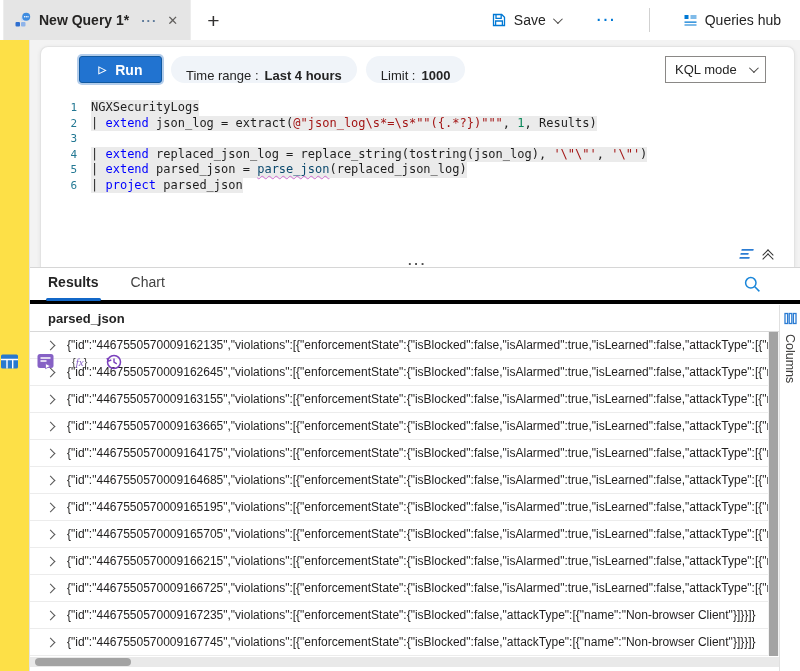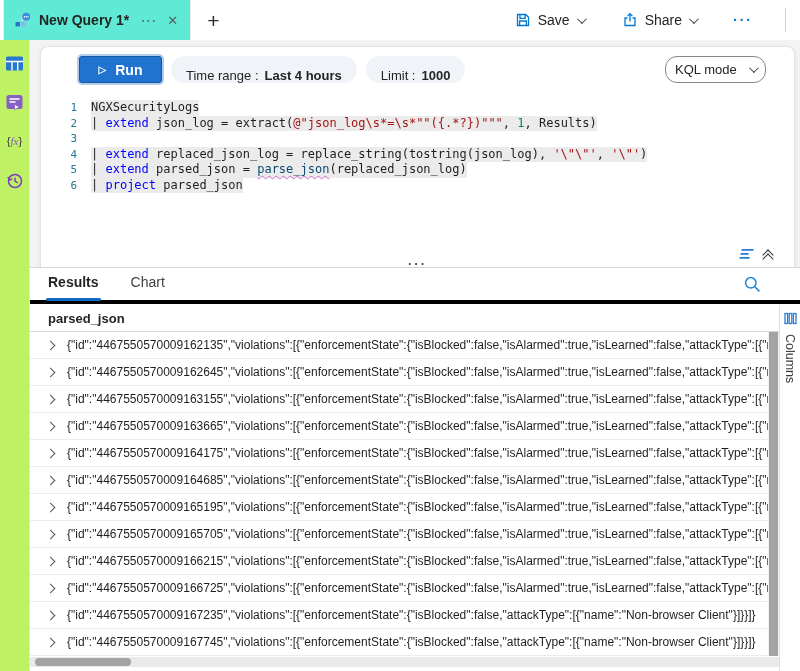--- a/index.html
+++ b/index.html
@@ -2,46 +2,46 @@
 <html><head>
 <meta charset="utf-8">
 <style>
   * { box-sizing: border-box; margin: 0; padding: 0; }
   html,body { width:800px; height:671px; }
   body { font-family:"Liberation Sans", sans-serif; background:#fff; color:#242424; overflow:hidden; }
   .app { position:relative; width:800px; height:671px; background:#fff; overflow:hidden; }
 
   
   .topbar { position:absolute; top:0; left:0; width:800px; height:40px; background:#fff; display:flex; align-items:center; }
-  .tab { height:40px; display:flex; align-items:center; gap:8px; padding:0 12px 0 10px; border-left:1px solid #ededed; border-right:1px solid #ededed; margin-left:3px; background:#5eead4; }
+  .tab { height:40px; display:flex; align-items:center; gap:8px; padding:0 12px 0 10px; border-left:1px solid #ededed; border-right:1px solid #ededed; margin-left:3px; background:#e5e5e5; }
   .tab-title { font-size:14px; font-weight:700; color:#252423; white-space:nowrap; }
   .tab-dots { color:#5c7999; font-size:13px; font-weight:700; letter-spacing:1px; margin-left:4px; cursor:pointer; }
   .tab-close { color:#605e5c; font-size:13px; margin-left:2px; cursor:pointer; }
   .newtab { font-size:21px; font-weight:300; color:#323130; margin-left:16px; cursor:pointer; line-height:1; }
   .topbar-actions { margin-left:auto; display:flex; align-items:center; gap:16px; padding-right:8px; }
   .action { display:flex; align-items:center; gap:7px; padding:0 11px; cursor:pointer; font-size:14px; color:#242424; height:40px; }
   .chev-down { width:7px; height:7px; border-right:1.5px solid #484644; border-bottom:1.5px solid #484644; transform:rotate(45deg) translateY(-2px); display:inline-block; }
   .more-dots { color:#0078d4; font-size:14px; font-weight:700; letter-spacing:2px; padding:0 10px; cursor:pointer; }
   .vdivider { width:1px; height:24px; background:#d1d1d1; margin:0 6px; }
 
   
-  .rail { position:absolute; top:40px; left:0; width:30px; height:631px; background:#bef264; border-right:1px solid #e3e3e3; display:flex; flex-direction:column; align-items:center; padding-top:12px; gap:17px; z-index:5; }
+  .rail { position:absolute; top:40px; left:0; width:30px; height:631px; background:#fde047; border-right:1px solid #e3e3e3; display:flex; flex-direction:row; align-items:center; padding-top:12px; gap:17px; z-index:5; }
   .rail-btn { width:22px; height:22px; display:flex; align-items:center; justify-content:center; cursor:pointer; }
   .fx-icon { font-size:11px; color:#3b3a39; white-space:nowrap; }
   .fx-icon i { color:#8661c5; font-family:"Liberation Serif", serif; }
 
   
   .editor-region { position:absolute; top:40px; left:30px; width:770px; height:227px; background:#f3f3f3; }
   .editor-card { position:absolute; top:6px; left:10px; width:755px; height:221px; background:#fff; border:1px solid #e3e3e3; border-bottom:none; border-radius:8px 8px 0 0; box-shadow:0 1px 4px rgba(0,0,0,0.07); }
   .query-toolbar { display:flex; align-items:center; gap:9px; padding:9px 12px 8px 38px; }
   .run-btn { display:flex; align-items:center; justify-content:center; gap:9px; width:83px; height:27px; background:#2173d0; border:1px solid #1159a0; box-shadow:0 0 0 2px #b3cdeb; border-radius:3px; color:#fff; font-size:14px; font-weight:600; cursor:pointer; }
   .run-play { font-size:10px; line-height:1; }
   .pill { display:flex; align-items:flex-end; gap:6px; height:27px; padding:0 15px; background:#f0f4f9; border-radius:14px; font-size:13px; color:#242424; cursor:pointer; white-space:nowrap; }
   .pill b { font-weight:700; }
-  .mode-select { margin-left:auto; margin-right:16px; display:flex; align-items:center; justify-content:space-between; width:101px; height:27px; border:1px solid #8a8886; border-radius:12px; background:#fff; padding:0 9px; font-size:13px; color:#242424; cursor:pointer; }
+  .mode-select { margin-left:auto; margin-right:16px; display:flex; align-items:center; justify-content:space-between; width:101px; height:27px; border:1px solid #8a8886; border-radius:0; background:#fff; padding:0 9px; font-size:13px; color:#242424; cursor:pointer; }
 
   .code { position:absolute; top:53px; left:0; right:4px; font-family:"DejaVu Sans Mono", monospace; font-size:12px; line-height:15.5px; }
   .code-line { display:flex; white-space:pre; }
   .line-num { width:36px; text-align:right; color:#237893; margin-right:14px; font-size:11px; flex:none; }
   .line-content { background:#ebebeb; }
   .tok-kw { color:#0000ff; }
   .tok-str { color:#a31515; }
   .tok-num { color:#098658; }
   .tok-plain { color:#1e1e1e; }
   .tok-err { color:#0c4a6e; text-decoration:underline wavy #cf6ccf 1px; text-underline-offset:2px; }
@@ -104,33 +104,31 @@
         <span>
           <svg width="16" height="16" viewBox="0 0 16 16" fill="none" stroke="#0078d4" stroke-width="1.3">
             <path d="M2.5 2.5h8.2l2.8 2.8v8.2h-11z"></path>
             <path d="M5 2.7v3.6h5.2V2.7"></path>
             <path d="M4.6 13.3V9h6.8v4.3"></path>
           </svg>
         </span>
         <span>Save</span>
         <span class="chev-down"></span>
       </div>
+      <span class="more-dots">···</span>
+      <span class="vdivider"></span>
       <div class="action">
         <span>
-          <svg width="16" height="16" viewBox="0 0 16 16" fill="none" stroke="#0078d4" stroke-width="1.3">
-            <path d="M5.5 6H3v7.5h10V6h-2.5"></path>
-            <path d="M8 9.5V1.8"></path>
-            <path d="M5.6 4.1L8 1.7l2.4 2.4"></path>
+          <svg width="15" height="15" viewBox="0 0 15 15" stroke="#0078d4" stroke-width="1.2" fill="none">
+            <rect x="1.5" y="2" width="4" height="4" fill="#0078d4" stroke="none"></rect>
+            <path d="M7.5 3h6M7.5 5h6M1.5 9.2h12M1.5 12h12"></path>
           </svg>
         </span>
-        <span>Share</span>
-        <span class="chev-down"></span>
-      </div>
-      <span class="more-dots">···</span>
-      <span class="vdivider"></span>
+        <span>Queries hub</span>
+      </div>
     </div>
   </div>
 
   <div class="rail">
     <div class="rail-btn">
       <svg width="19" height="19" viewBox="0 0 19 19">
         <rect x="1" y="2.5" width="17" height="14" rx="1.5" fill="#2779cf"></rect>
         <path d="M1 7.5h17M7 7.5v9M12.7 7.5v9" stroke="#fff" stroke-width="1.4"></path>
       </svg>
     </div>

